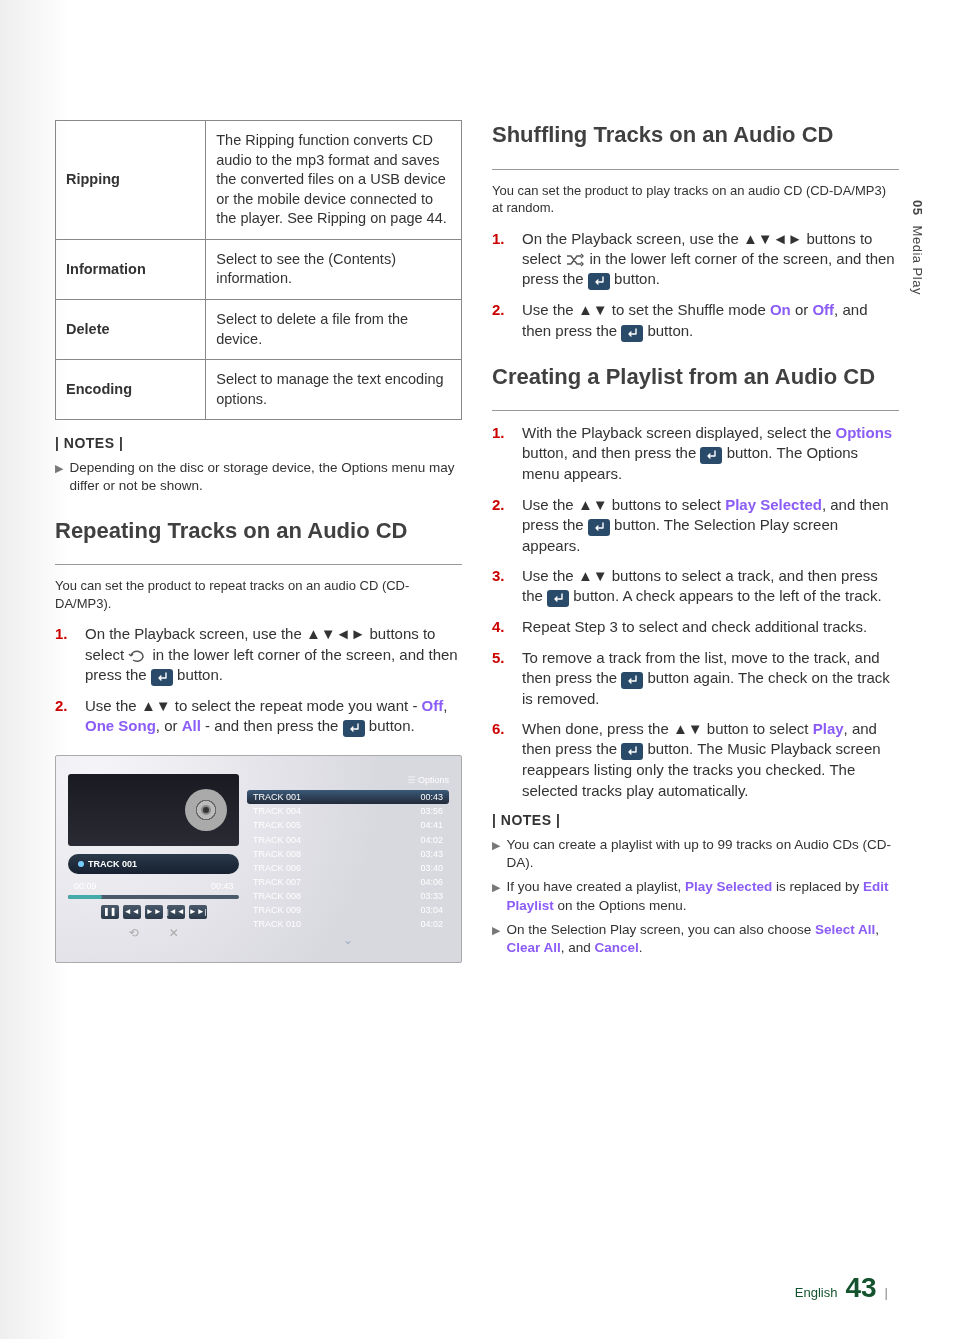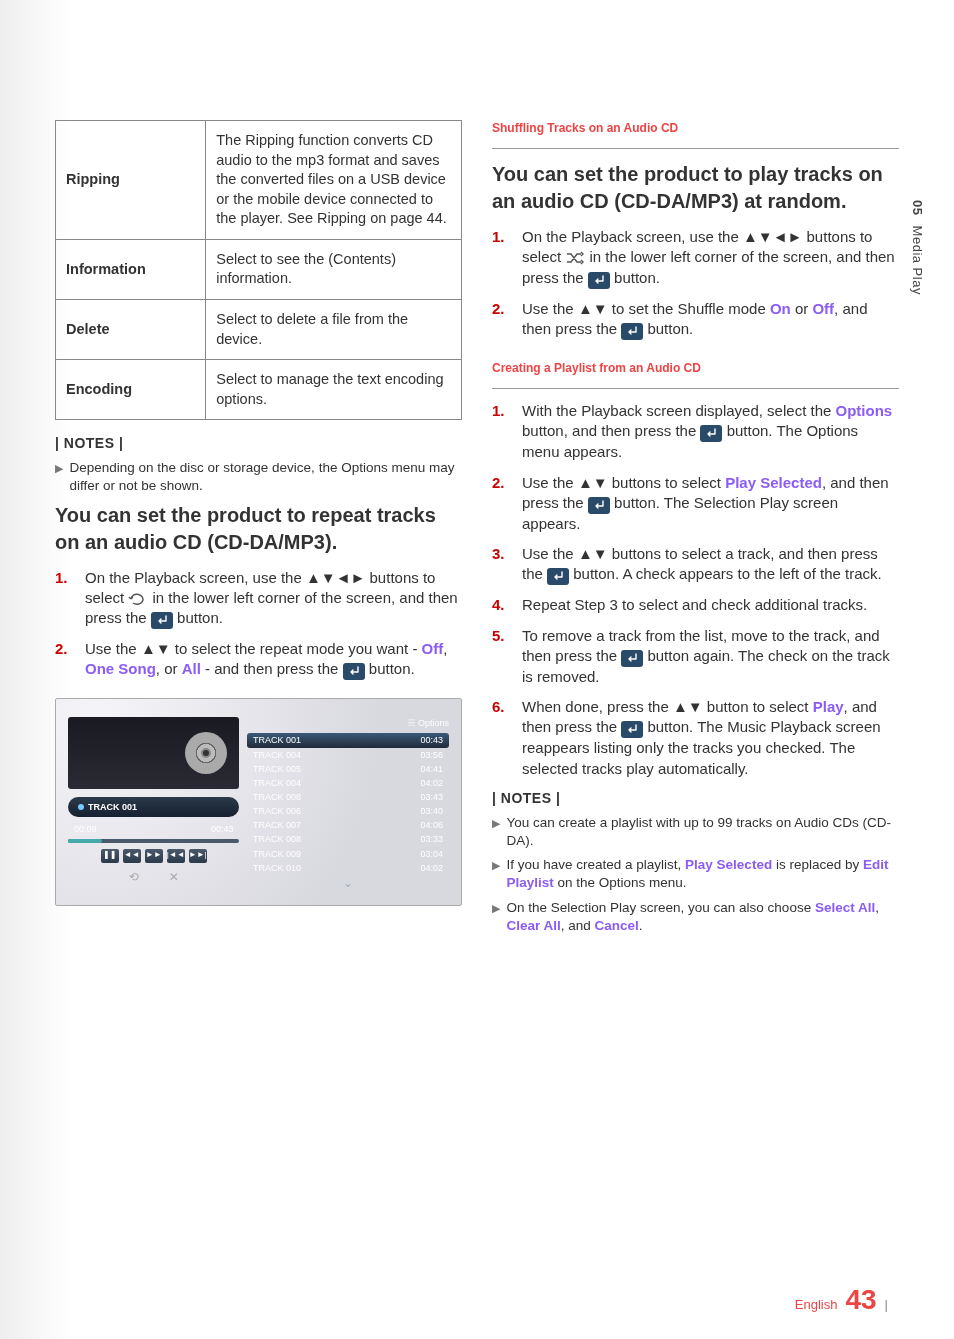--- a/index.html
+++ b/index.html
@@ -31,28 +31,28 @@
   
   table.opt { border-collapse: collapse; width: 100%; margin-bottom: 14px; }
   table.opt td { border: 1px solid #888; padding: 10px 10px; font-size: 14.5px; }
   table.opt td.lbl { font-weight: bold; width: 37%; }
 
   .notes-hdr { font-weight: bold; font-size: 14px; margin: 8px 0 6px 0; letter-spacing: 0.5px; }
   .note-row { display: flex; font-size: 13.5px; color: #333; margin-bottom: 6px; }
   .note-row .tri { color: #777; margin-right: 6px; font-size: 11px; padding-top: 2px; }
 
   h3.subhead {
-    font-size: 12px;
+    font-size: 22px;
     font-weight: bold;
     margin: 20px 0 12px 0;
     border-bottom: 1px solid #999;
-    padding-bottom: 12px;
-    color: #ef4444;
-  }
-  .para { font-size: 20px; margin-bottom: 12px; color: #333; font-weight: bold; }
+    padding-bottom: 19px;
+    color: #404040;
+  }
+  .para { font-size: 13px; margin-bottom: 12px; color: #333; }
   ol.steps { list-style: none; padding: 0; }
   ol.steps > li { display: flex; gap: 12px; margin-bottom: 10px; font-size: 15px; }
   ol.steps .num { font-weight: bold; color: #c00; min-width: 18px; }
   .bold-dk { font-weight: bold; color: #8b5cf6; }
 
   .arrow-quad { display: inline-block; font-weight: bold; }
   .enter-icon {
     display: inline-flex; align-items: center; justify-content: center;
     width: 22px; height: 17px; border-radius: 3px;
     background: #2a4a6a;
@@ -130,24 +130,24 @@
     font-size:8px;
   }
   .player .modes { display:flex; gap:30px; justify-content:center; margin-top:6px; color:#aaa; font-size:12px; }
   .player .track { display:flex; justify-content:space-between; color:#fff; padding:1px 6px; }
   .player .track.sel { background: linear-gradient(#3a5a7a,#222a38); border-radius:3px; }
   .player .more { text-align:center; color:#a0b0c0; font-size:12px; }
 
   
   .footer {
     position: absolute;
-    bottom: 20px;
+    bottom: 32px;
     right: 60px;
     font-size: 13px;
-    color: #ef4444;
+    color: #14532d;
     display: flex;
     align-items: baseline;
     gap: 8px;
   }
   .footer .pg { font-size: 28px; font-weight: bold; }
   .footer .bar::before { content: '|'; margin-right: 6px; color: #888; }
 </style>
 </head>
 <body>
 
@@ -183,20 +183,21 @@
     </table>
 
     <div class="notes-hdr">| NOTES |</div>
     <div id="notes-left">
         <div class="note-row">
           <span class="tri">▶</span>
           <span>Depending on the disc or storage device, the Options menu may differ or not be shown.</span>
         </div>
       </div>
 
+    <h3 class="subhead">Repeating Tracks on an Audio CD</h3>
     <div class="para">You can set the product to repeat tracks on an audio CD (CD-DA/MP3).</div>
 
     <ol class="steps" id="left-steps">
         <li>
           <span class="num">1.</span>
           <span>On the Playback screen, use the <span class="arrow-quad">▲▼◄►</span> buttons to select <span class="repeat-icon">
               <svg width="20" height="14" viewBox="0 0 20 14">
                 <path d="M3 7 a6 5 0 1 1 2 4" stroke="#555" stroke-width="1.4" fill="none"></path>
                 <path d="M3 7 l-2 -2 M3 7 l2 -2" stroke="#555" stroke-width="1.4" fill="none"></path>
               </svg>

